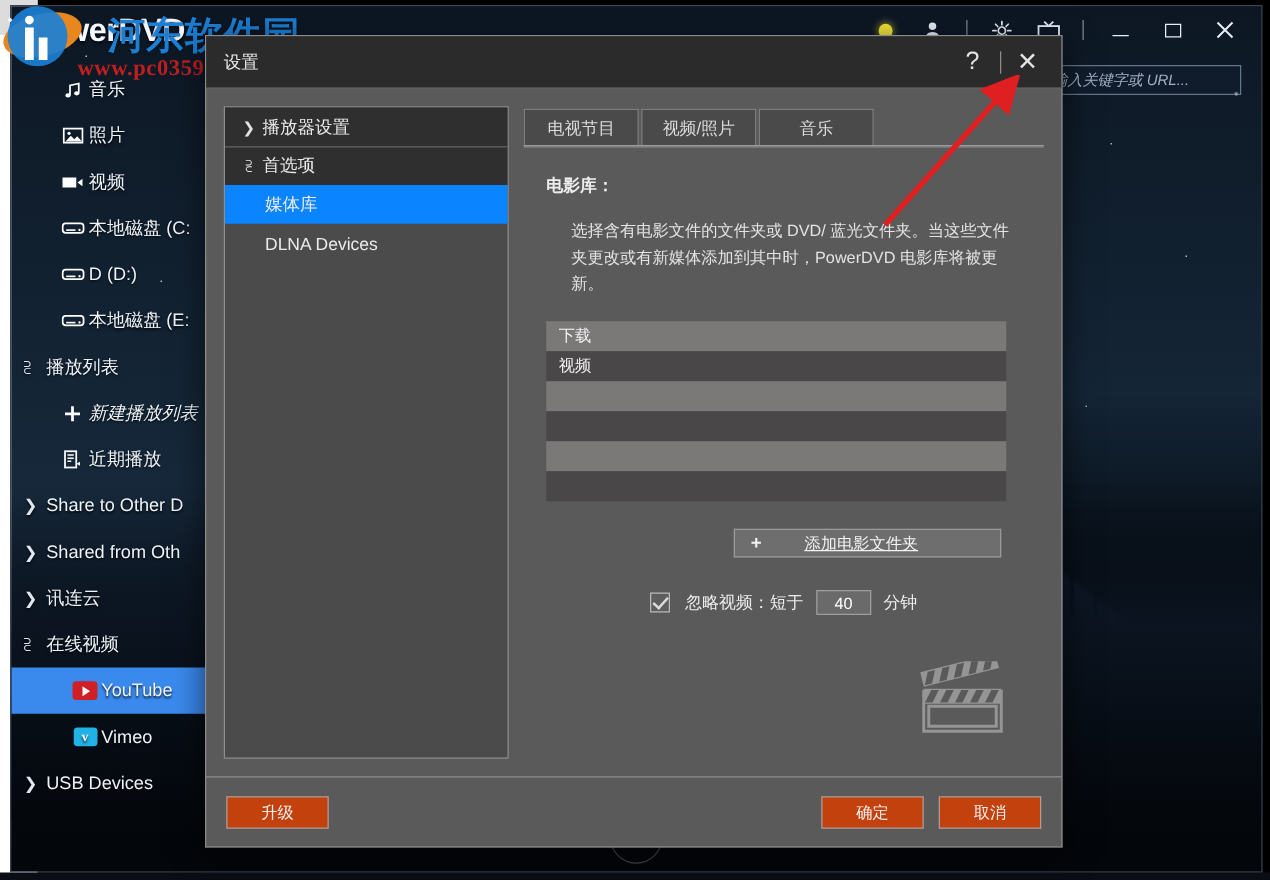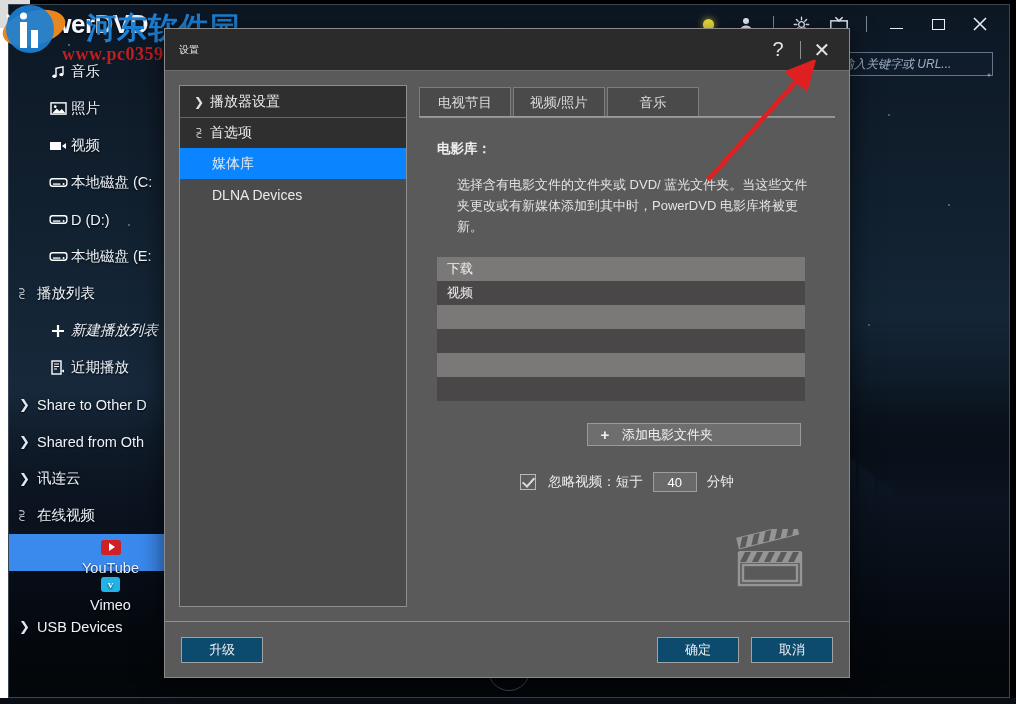--- a/index.html
+++ b/index.html
@@ -104,21 +104,21 @@
   }
   .side-item {
     height:37px; display:flex; align-items:center; color:#eef3fa;
     font-size:14.5px; white-space:nowrap; cursor:pointer;
     text-shadow:0 1px 2px rgba(0,0,0,.85);
   }
   .side-item .ico { width:26px; display:flex; align-items:center; justify-content:center;
                     flex:0 0 26px; color:#fff; }
   .side-item.lvl0 { padding-left:10px; }
   .side-item.lvl1 { padding-left:36px; }
-  .side-item.lvl2 { padding-left:46px;flex-direction:column; }
+  .side-item.lvl2 { padding-left:46px; }
   .side-item.selected { background:#3a8aee; }
   .side-item.italic { font-style:italic; }
   .chev { font-size:13px; color:#dfe7f2; width:18px; display:inline-block; }
   .badge-yt { width:20px; height:15px; background:#cf2026; border-radius:3px;
               display:flex; align-items:center; justify-content:center; }
   .badge-yt i { width:0;height:0;border-left:6px solid #fff;border-top:4px solid transparent;
                 border-bottom:4px solid transparent; display:block; margin-left:2px;}
   .badge-vm { width:19px; height:15px; background:#21b3e8; border-radius:3px; color:#fff;
               font-size:11px; font-weight:700; display:flex; align-items:center; justify-content:center;
               font-family:"Liberation Serif", serif; }
@@ -143,21 +143,21 @@
   .dialog {
     position:absolute; left:164px; top:28px; width:686px; height:650px; z-index:10;
     background:#5a5a5a; border:1px solid #8a8a8a;
     box-shadow:0 6px 24px rgba(0,0,0,.6);
     display:flex; flex-direction:column;
   }
   .dlg-title {
     height:42px; background:#2b2b2b; display:flex; align-items:center;
     padding:0 0 0 14px; flex:0 0 42px; border-bottom:1px solid #6e6e6e;
   }
-  .dlg-title .t { color:#e9e9e9; font-size:10px; }
+  .dlg-title .t { color:#e9e9e9; font-size:14px; }
   .dlg-title .right { margin-left:auto; display:flex; align-items:center; gap:0; padding-right:14px; }
   .dlg-help { color:#e4e4e4; font-size:20px; width:28px; text-align:center; cursor:pointer; }
   .dlg-vsep { width:1px; height:18px; background:#8d8d8d; margin:0 8px; }
   .dlg-close { color:#e4e4e4; font-size:20px; width:26px; text-align:center; cursor:pointer; }
 
   .dlg-body { flex:1 1 auto; display:flex; padding:14px 14px 0 14px; gap:12px; min-height:0; }
 
   
   .tree { width:228px; background:#4b4b4b; border:1px solid #8e8e8e; flex:0 0 228px; }
   .tree-row { height:31px; display:flex; align-items:center; color:#eaeaea; font-size:14px;
@@ -188,42 +188,42 @@
             color:#f2f2f2; font-size:13px; cursor:pointer; }
   .fl-row.odd  { background:#7b7878; }
   .fl-row.even { background:#4a4748; }
 
   .add-btn {
     margin-top:22px; margin-left:150px; width:214px; height:23px; background:#6e6e6e;
     border:1px solid #9a9a9a; display:flex; align-items:center; color:#f2f2f2; font-size:13px;
     cursor:pointer;
   }
   .add-btn .plus { width:34px; text-align:center; font-size:15px; font-weight:700; }
-  .add-btn .lab { flex:1; text-align:left; padding-right:44px; }
+  .add-btn .lab { flex:1; text-align:center; padding-right:44px;text-decoration:underline; }
 
   .chk-row { display:flex; align-items:center; margin-top:26px; color:#ededed; font-size:13.5px;justify-content:center; }
   .chk-row.second { margin-top:28px; }
   .cb { width:16px; height:16px; border:1px solid #b9b9b9; background:#5e5e5e; margin-right:12px;
         position:relative; flex:0 0 16px; cursor:pointer; }
   .cb.checked::after {
     content:""; position:absolute; left:4px; top:0px; width:5px; height:10px;
     border:solid #dcdcdc; border-width:0 2px 2px 0; transform:rotate(42deg);
   }
   .num-field {
     width:44px; height:20px; background:#6a6a6a; border:1px solid #9e9e9e; margin:0 10px;
     color:#fff; font-size:13px; display:flex; align-items:center; justify-content:center;
   }
   .clapper { position:absolute; right:24px; bottom:16px; width:78px; height:62px; opacity:.62; }
 
   .dlg-footer {
     flex:0 0 56px; border-top:1px solid #8f8f8f; display:flex; align-items:center;
     padding:0 16px; margin:14px 0 0 0;
   }
   .btn {
-    height:26px; min-width:82px; background:#0c4a6e; border:1px solid #a2a2a2; color:#f0f0f0;
+    height:26px; min-width:82px; background:#c2410c; border:1px solid #a2a2a2; color:#f0f0f0;
     font-size:13px; display:flex; align-items:center; justify-content:center; cursor:pointer;
   }
   .btn.upgrade { min-width:82px; }
   .footer-spacer { flex:1 1 auto; }
   .btn + .btn { margin-left:12px; }
 
   
   .arrow { position:absolute; z-index:30; pointer-events:none; }
 
   

